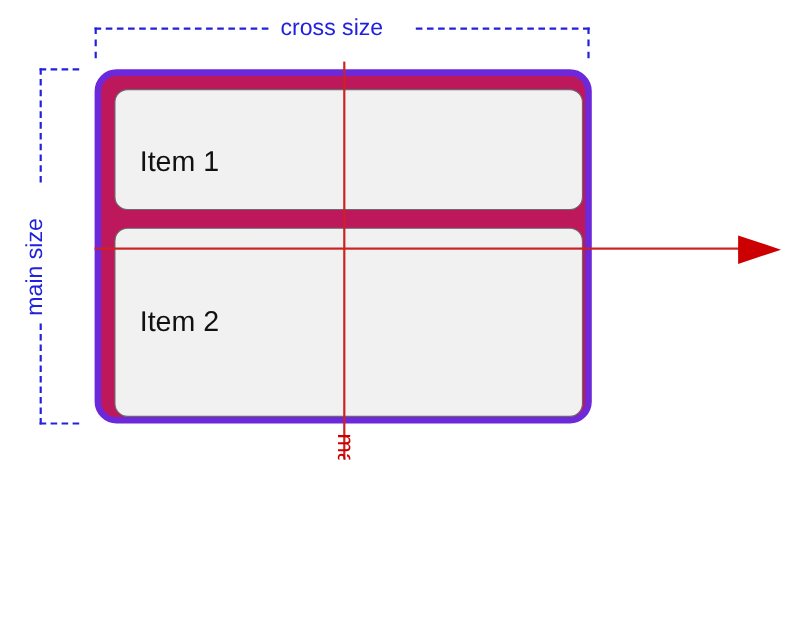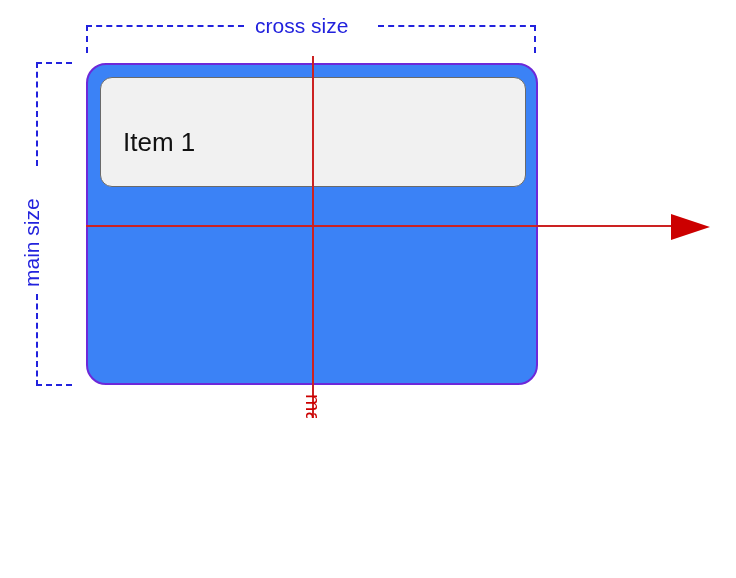--- a/index.html
+++ b/index.html
@@ -17,22 +17,22 @@
   }
 
   
   .flex-container {
     position: absolute;
     left: 86px;
     top: 63px;
     width: 452px;
     height: 322px;
     box-sizing: border-box;
-    background: #3b82f6;
-    border: 2px solid #6d28d9;
+    background: #be185d;
+    border: 6px solid #6d28d9;
     border-radius: 20px;
     padding: 12px;
   }
 
   
   .flex-item {
     position: absolute;
     left: 12px;
     width: 426px;
     box-sizing: border-box;
@@ -169,20 +169,23 @@
   <div class="dash dash-h ms-top-tick"></div>
   <div class="dash dash-h ms-bottom-tick"></div>
   <div class="dash dash-v ms-bar-top"></div>
   <div class="dash dash-v ms-bar-bottom"></div>
   <div class="size-label label-main-size">main size</div>
 
   <div class="flex-container">
     <div class="flex-item item-1">
       <span class="item-label">Item 1</span>
     </div>
+    <div class="flex-item item-2">
+      <span class="item-label">Item 2</span>
+    </div>
   </div>
 
   <div class="axis-line axis-v"></div>
   <div class="axis-line axis-h"></div>
   <div class="arrow-right"></div>
   <div class="arrow-down"></div>
 
   <div class="axis-label label-main-axis">main axis</div>
 
 </div>

